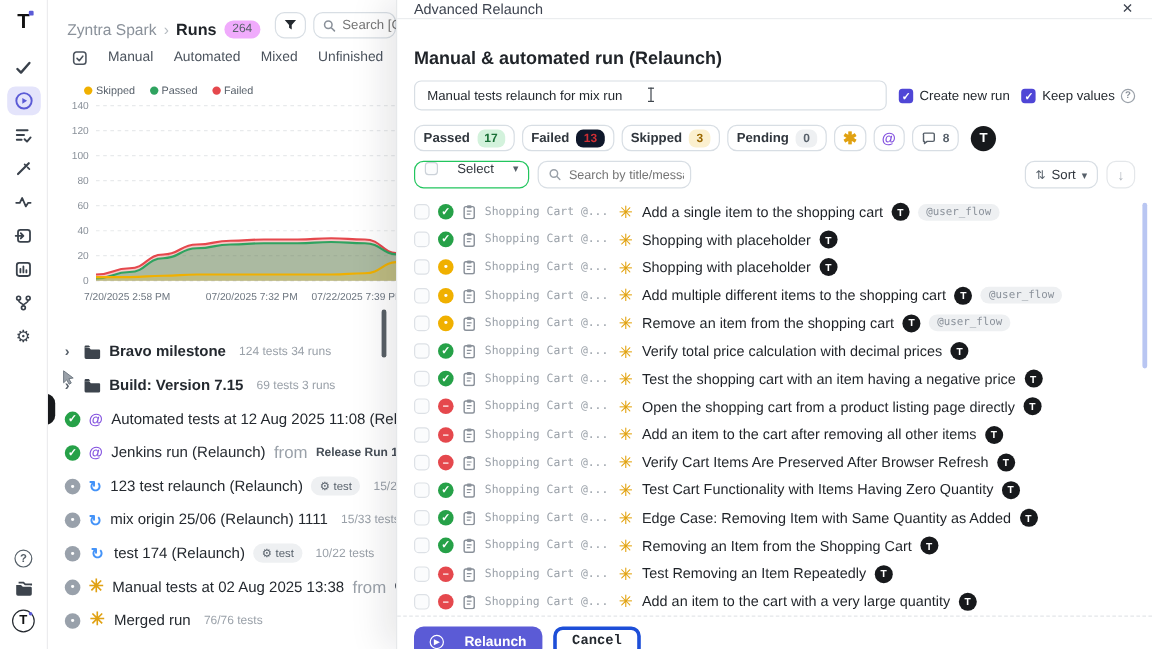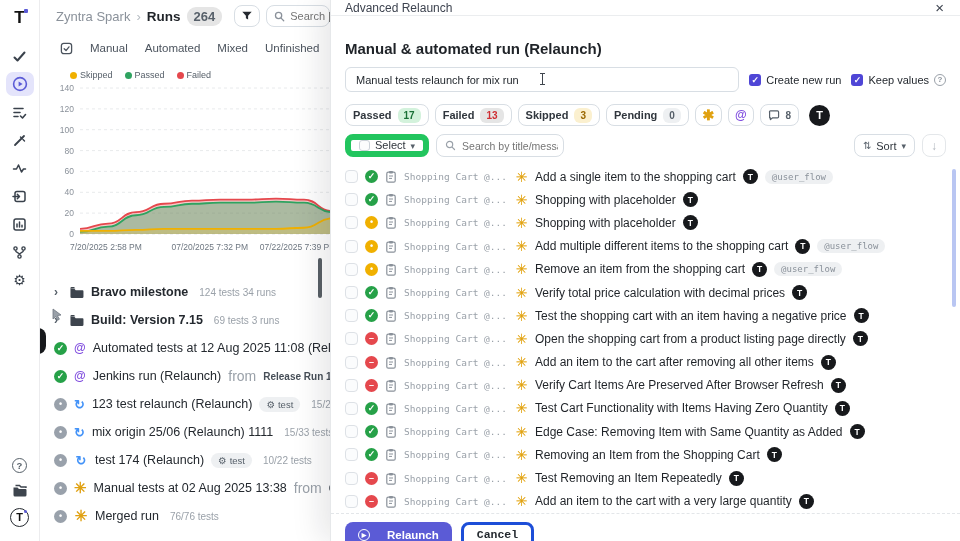--- a/index.html
+++ b/index.html
@@ -20,25 +20,25 @@
   .sb-spacer { flex:1; }
   .sb-bottom .nav-item { margin-bottom:2px; }
   .help-circle { width:15px; height:15px; border:1.4px solid #566069; border-radius:50%;
     font-size:9.5px; font-weight:bold; color:#566069; display:flex; align-items:center; justify-content:center; }
   .sb-avatar { width:19px; height:19px; border:1.6px solid #24292f; border-radius:50%; display:flex;
     align-items:center; justify-content:center; font-weight:bold; font-size:11px; color:#111; position:relative; }
   .sb-avatar i { position:absolute; right:1px; top:1px; width:3px; height:3px; background:#5b5bd6; border-radius:50%; font-style:normal;}
 
   
   .left-panel { position:absolute; left:40px; top:0; width:290px; height:541px; overflow:hidden; background:#fff; }
-  .lp-header { display:flex; align-items:center; height:32px; padding:0 0 0 16px; gap:6px; }
+  .lp-header { display:flex; align-items:flex-end; height:32px; padding:0 0 0 16px; gap:6px; }
   .crumb-project { font-size:13px; color:#8a919a; }
   .crumb-sep { font-size:13px; color:#b6bcc2; }
   .crumb-section { font-size:13.5px; font-weight:bold; color:#1f2328; }
-  .count-badge { background:#e5e5e5; color:#57606a; font-size:13px; font-weight:bold;
+  .count-badge { background:#f0abfc; color:#57606a; font-size:10px; font-weight:normal;
     border-radius:9px; padding:2px 7px; }
   .funnel-btn { width:26px; height:22px; border:1px solid #d8dee4; border-radius:8px; background:#fff;
     display:flex; align-items:center; justify-content:center; margin-left:6px; }
   .lp-search { display:flex; align-items:center; gap:5px; border:1px solid #d8dee4; border-radius:8px;
     height:22px; padding:0 7px; flex:1; min-width:0; color:#8a919a; }
   .lp-search input { border:0; outline:0; width:52px; font-size:11px; color:#8a919a; background:transparent; }
 
   .lp-tabs { display:flex; align-items:center; gap:17px; height:26px; padding:6px 0 0 20px;
     font-size:11.5px; color:#4b535d; }
   .lp-tabs .tab { white-space:nowrap; }
@@ -93,29 +93,29 @@
   .cbx { width:12px; height:12px; border-radius:3px; background:#4f46d6; color:#fff; font-size:9px;
     display:inline-flex; align-items:center; justify-content:center; font-weight:bold; }
   .opt .help-circle { width:12px; height:12px; border-width:1.2px; font-size:8px; color:#8a919a; border-color:#9aa1a9; }
 
   .chipbar { display:flex; align-items:center; gap:6px; margin-bottom:8px; }
   .chip { display:inline-flex; align-items:center; gap:6px; height:22px; border:1px solid #d8dee4;
     border-radius:8px; background:#fff; padding:0 7px; font-size:11px; font-weight:600; color:#30363d; cursor:pointer;
     font-family:"Liberation Sans",sans-serif; }
   .chip-count { border-radius:6px; font-size:10px; font-weight:bold; padding:2px 6px; }
   .tone-green { background:#d3f2dc; color:#186f35; }
-  .tone-red { background:#e5e5e5; color:#cf2e34; }
+  .tone-red { background:#0f172a; color:#cf2e34; }
   .tone-amber { background:#fbf0cf; color:#9a6700; }
   .tone-gray { background:#eef0f2; color:#57606a; }
   .chip-ic { padding:0 6px; }
   .t-avatar { width:21px; height:21px; border-radius:50%; background:#17191c; color:#fff; font-weight:bold;
     font-size:11px; display:inline-flex; align-items:center; justify-content:center; margin-left:4px; }
 
   .controls { display:flex; align-items:center; gap:7px; margin-bottom:8px; }
-  .select-btn { display:inline-flex; align-items:flex-end; gap:5px; height:23px; border:6px solid #22c55e;
+  .select-btn { display:inline-flex; align-items:flex-start; gap:16px; height:23px; border:1px solid #22c55e;
     border-radius:8px; background:#fff; padding:0 8px; font-size:11px; color:#30363d; cursor:pointer;
     font-family:"Liberation Sans",sans-serif;}
   .select-btn .empty-cb { width:11px; height:11px; border:1px solid #ccd2d9; border-radius:3px; background:#fbfcfd; }
   .caret { font-size:9px; color:#57606a; }
   .m-search { display:flex; align-items:center; gap:6px; height:23px; border:1px solid #d8dee4; border-radius:8px;
     padding:0 8px; width:128px; color:#9aa1a9; }
   .m-search input { border:0; outline:0; font-size:10.5px; width:96px; color:#6e7781; background:transparent; }
   .ctl-spacer { flex:1; }
   .sort-btn { display:inline-flex; align-items:center; gap:5px; height:23px; border:1px solid #d8dee4;
     border-radius:8px; background:#fff; padding:0 8px; font-size:11px; color:#30363d; cursor:pointer;

